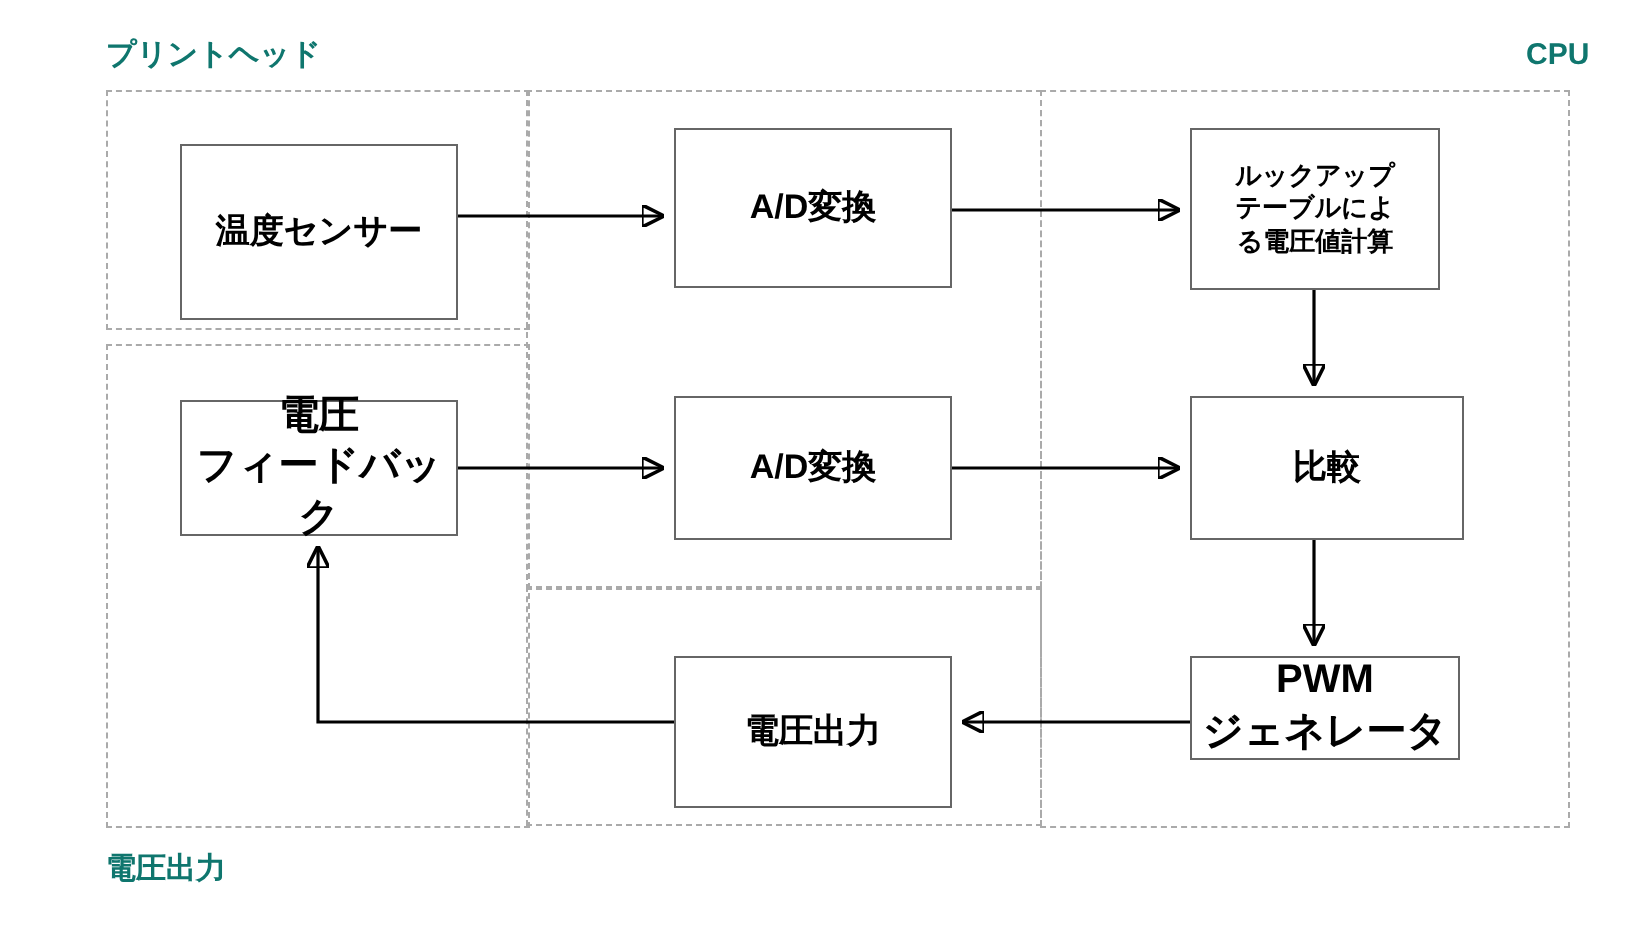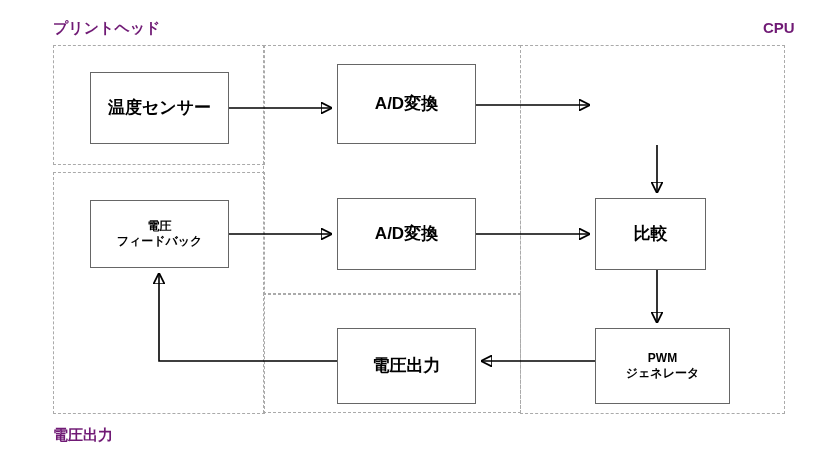--- a/index.html
+++ b/index.html
@@ -13,21 +13,21 @@
     height: 464px;
     background: #ffffff;
     font-family: "Liberation Sans", "DejaVu Sans", sans-serif;
     overflow: hidden;
   }
   
   .group-label {
     position: absolute;
     font-size: 15px;
     font-weight: bold;
-    color: #701a75;
+    color: #0f766e;
     white-space: nowrap;
     line-height: 1;
   }
   
   .dashed-region {
     position: absolute;
     border: 1.4px dashed #aaaaaa;
     box-sizing: border-box;
     background: transparent;
   }
@@ -40,21 +40,21 @@
     display: flex;
     align-items: center;
     justify-content: center;
     text-align: center;
     color: #000000;
     font-weight: bold;
     line-height: 1.28;
     white-space: pre-line;
   }
   .node.lg  { font-size: 17px; }
-  .node.md  { font-size: 12px; }
+  .node.md  { font-size: 20px; }
   .node.sm  { font-size: 13px; }
 
   
   #connectors {
     position: absolute;
     left: 0;
     top: 0;
     width: 825px;
     height: 464px;
     pointer-events: none;
@@ -79,35 +79,38 @@
   <div class="dashed-region" style="left:53px; top:45px; width:212px; height:120px;"></div>
 
   <div class="dashed-region" style="left:53px; top:172px; width:212px; height:242px;"></div>
 
   <div class="dashed-region" style="left:263px; top:45px; width:258px; height:250px;"></div>
 
   <div class="dashed-region" style="left:263px; top:293px; width:258px; height:120px;"></div>
 
   <div class="dashed-region" style="left:520px; top:45px; width:265px; height:369px;"></div>
 
-  <div class="node lg" style="left:90px; top:72px; width:139px; height:72px;">温度センサー</div>
+  <div class="node lg" style="left:90px; top:72px; width:139px; height:88px;">温度センサー</div>
 
   <div class="node lg" style="left:337px; top:64px; width:139px; height:80px;">A/D変換</div>
 
+  <div class="node sm" style="left:595px; top:64px; width:125px; height:81px;">ルックアップ
+テーブルによ
+る電圧値計算</div>
 
   <div class="node md" style="left:90px; top:200px; width:139px; height:68px;">電圧
 フィードバック</div>
 
   <div class="node lg" style="left:337px; top:198px; width:139px; height:72px;">A/D変換</div>
 
-  <div class="node lg" style="left:595px; top:198px; width:111px; height:72px;">比較</div>
+  <div class="node lg" style="left:595px; top:198px; width:137px; height:72px;">比較</div>
 
   <div class="node lg" style="left:337px; top:328px; width:139px; height:76px;">電圧出力</div>
 
-  <div class="node md" style="left:595px; top:328px; width:135px; height:76px;">PWM
+  <div class="node md" style="left:595px; top:328px; width:135px; height:52px;">PWM
 ジェネレータ</div>
 
   <svg id="connectors" viewBox="0 0 825 464">
     <defs>
       <marker id="arrow" viewBox="0 0 10 10" refX="9" refY="5" markerWidth="7" markerHeight="7" orient="auto-start-reverse">
         <path d="M 0 0 L 10 5 L 0 10 z" fill="#000000" stroke="none"></path>
       </marker>
     </defs>
 
     <line x1="229" y1="108" x2="331" y2="108" marker-end="url(#arrow)"></line>

